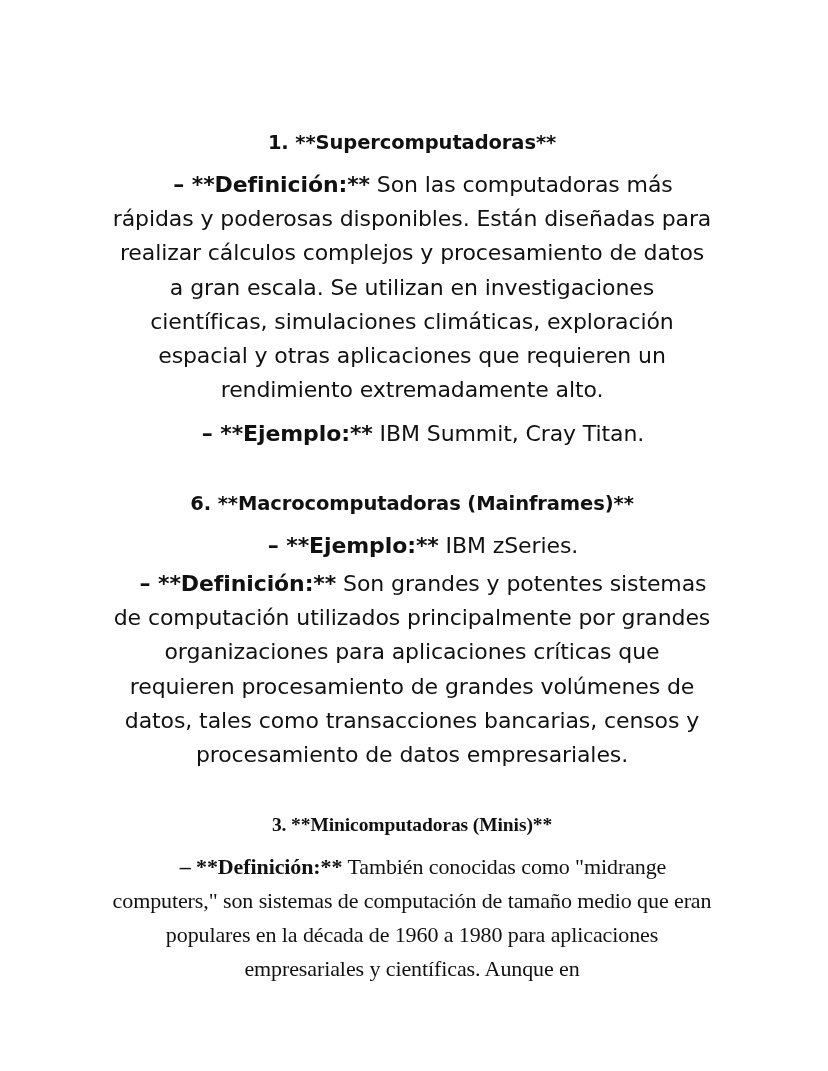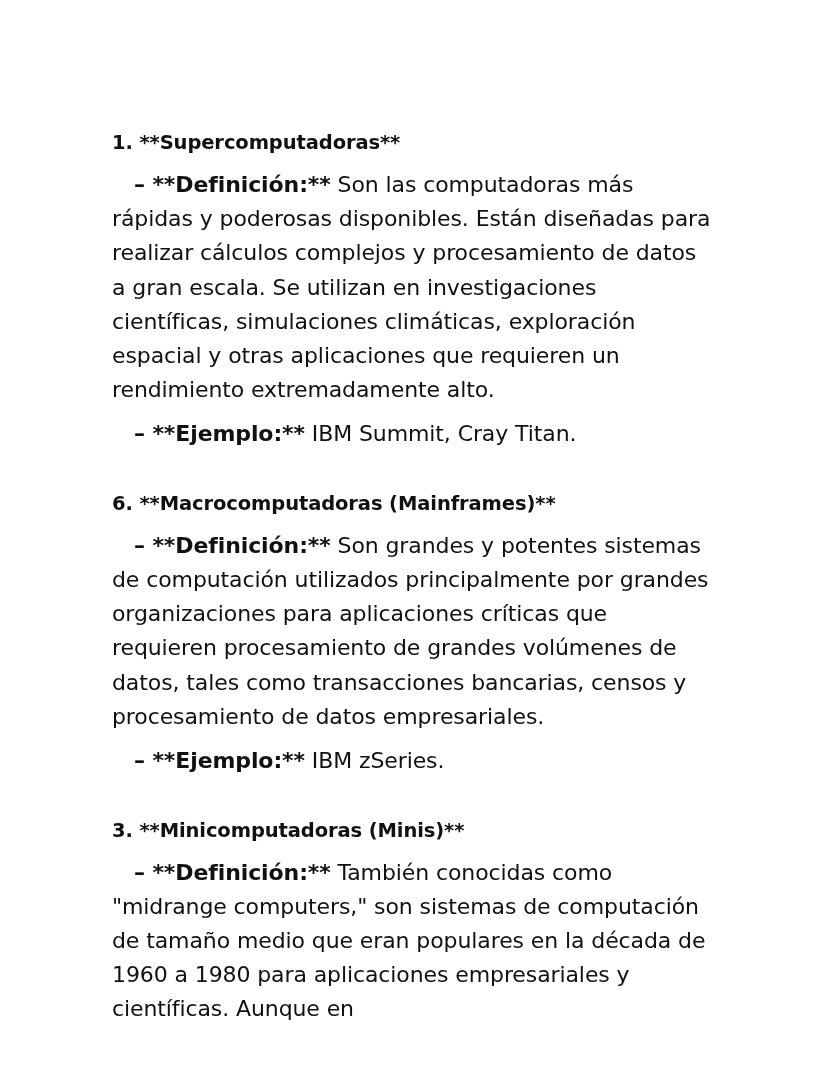--- a/index.html
+++ b/index.html
@@ -19,23 +19,25 @@
     width: 828px;
     height: 1071px;
     box-sizing: border-box;
     padding: 128px 112px 0 112px;
   }
   .doc {
     width: 600px;
   }
   .section {
     margin-bottom: 38px;
+    text-align: center;
   }
   .section:last-child {
     margin-bottom: 16px;
+    font-family: Liberation Serif, serif;
   }
   .heading {
     font-size: 19.5px;
     font-weight: 700;
     line-height: 1.55;
     letter-spacing: -0.1px;
     margin: 0 0 10px 0;
     white-space: pre-wrap;
   }
   .bullet {
@@ -60,22 +62,22 @@
   <div class="doc">
 
     <div class="section">
       <p class="heading">1. **Supercomputadoras**</p>
       <p class="bullet definition"><span class="bold">– **Definición:**</span><span> Son las computadoras más rápidas y poderosas disponibles. Están diseñadas para realizar cálculos complejos y procesamiento de datos a gran escala. Se utilizan en investigaciones científicas, simulaciones climáticas, exploración espacial y otras aplicaciones que requieren un rendimiento extremadamente alto.</span></p>
       <p class="bullet example"><span class="bold">– **Ejemplo:**</span><span> IBM Summit, Cray Titan.</span></p>
     </div>
 
     <div class="section">
       <p class="heading">6. **Macrocomputadoras (Mainframes)**</p>
+      <p class="bullet example"><span class="bold">– **Ejemplo:**</span><span> IBM zSeries.</span></p>
       <p class="bullet definition"><span class="bold">– **Definición:**</span><span> Son grandes y potentes sistemas de computación utilizados principalmente por grandes organizaciones para aplicaciones críticas que requieren procesamiento de grandes volúmenes de datos, tales como transacciones bancarias, censos y procesamiento de datos empresariales.</span></p>
-      <p class="bullet example"><span class="bold">– **Ejemplo:**</span><span> IBM zSeries.</span></p>
     </div>
 
     <div class="section">
       <p class="heading">3. **Minicomputadoras (Minis)**</p>
       <p class="bullet definition"><span class="bold">– **Definición:**</span><span> También conocidas como "midrange computers," son sistemas de computación de tamaño medio que eran populares en la década de 1960 a 1980 para aplicaciones empresariales y científicas. Aunque en</span></p>
     </div>
 
   </div>
 </div>
 

